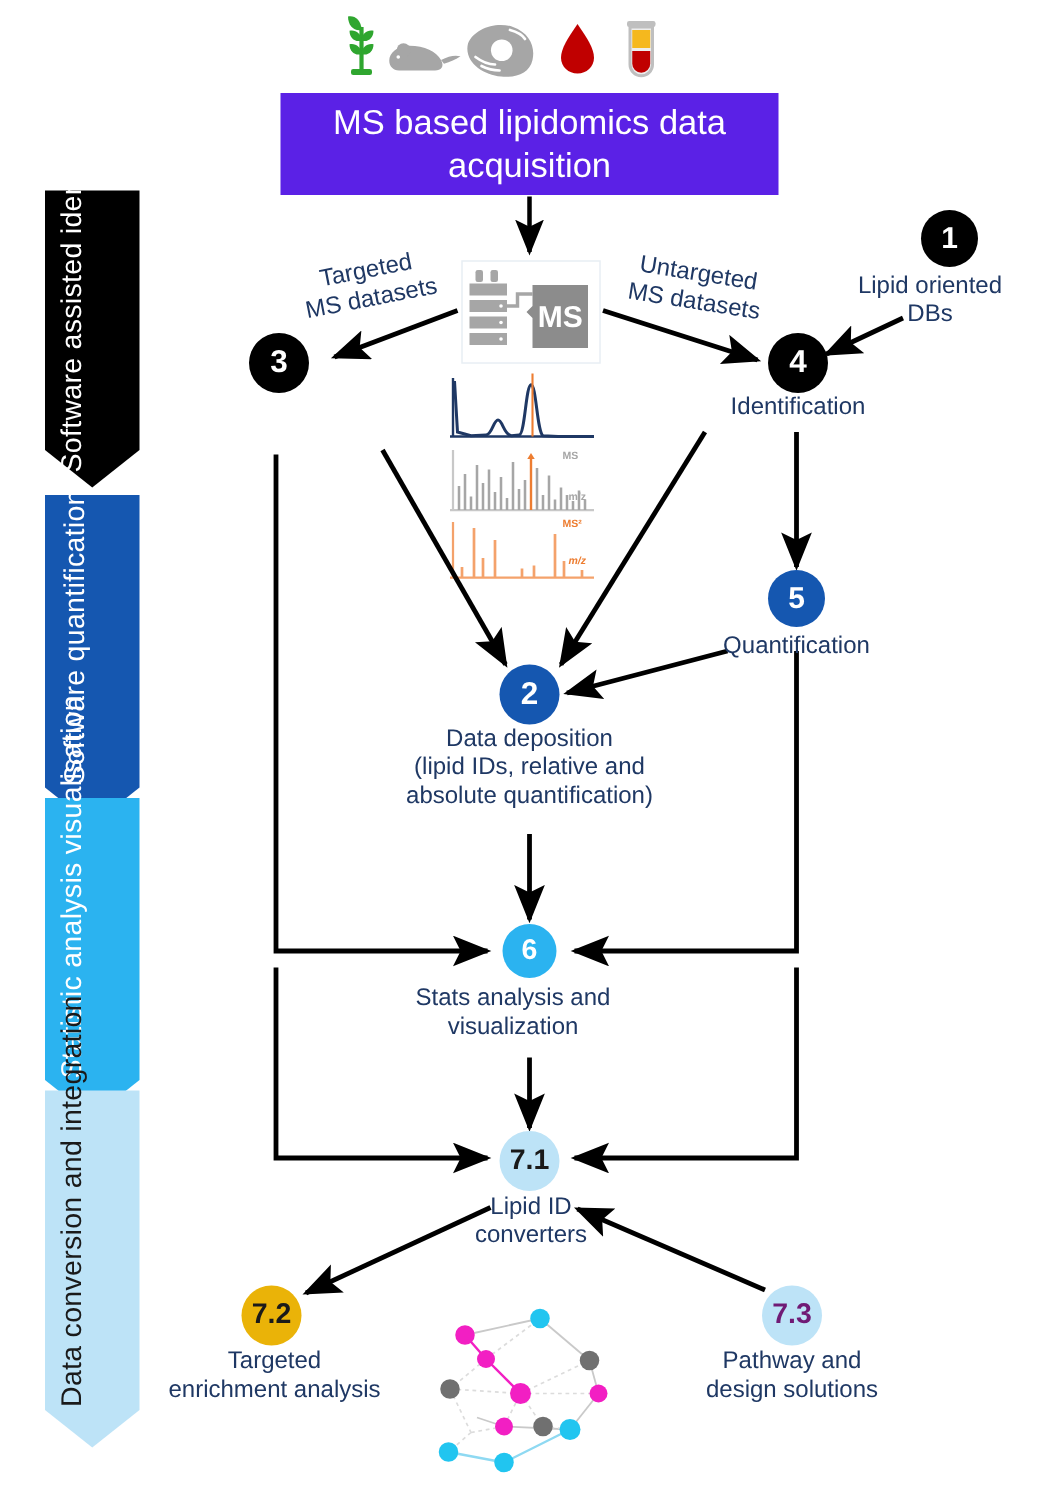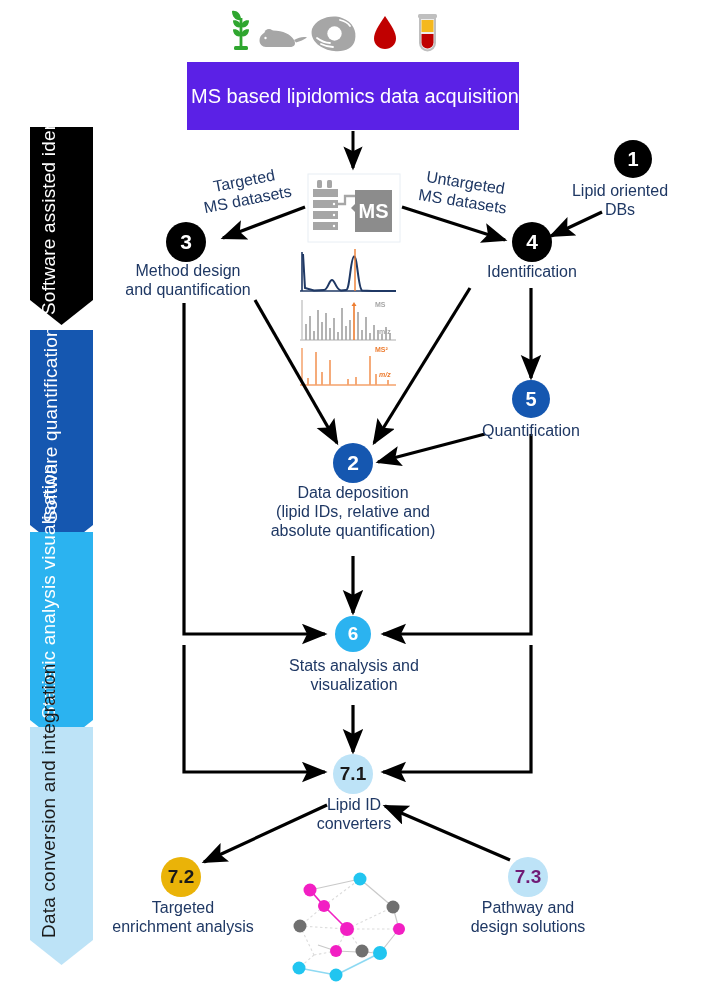--- a/index.html
+++ b/index.html
@@ -11,21 +11,21 @@
   .lbl{position:absolute;color:#1F3864;text-align:center;line-height:1.18;
        font-family:"Liberation Sans", sans-serif;}
   .node-num{position:absolute;display:flex;align-items:center;justify-content:center;
             border-radius:50%;font-weight:600;font-family:"Liberation Sans", sans-serif;}
 
   .sidebar-text{position:absolute;white-space:nowrap;
        writing-mode:vertical-rl;transform:rotate(180deg);
        font-family:"Liberation Sans", sans-serif;letter-spacing:.2px;}
 
   .hdr-box{position:absolute;display:flex;align-items:center;justify-content:flex-end;
-           text-align:center;color:#ffffff;font-size:20px;line-height:1.25;
+           text-align:center;color:#ffffff;font-size:23px;line-height:1.25;
            font-family:"Liberation Sans", sans-serif;}
   .spec-lbl{position:absolute;font-weight:bold;font-family:"Liberation Sans", sans-serif;}
 </style>
 </head>
 <body>
 
 <div id="stage">
 
   <svg id="canvas" viewBox="0 0 707 1000">
     <defs>
@@ -262,22 +262,20 @@
 
   <div class="node-num" style="left:614px;top:140px;width:38px;height:38px;background:#000000;color:#FFFFFF;font-size:20px;">
     <span>1</span>
   </div>
   <div class="lbl" style="left:555px;top:182px;width:130px;font-size:16px;white-space:pre-line;">Lipid oriented
 DBs</div>
 
   <div class="node-num" style="left:166px;top:222px;width:40px;height:40px;background:#000000;color:#FFFFFF;font-size:21px;">
     <span>3</span>
   </div>
-  <div class="lbl" style="left:114px;top:262px;width:148px;font-size:16px;white-space:pre-line;">Method design
-and quantification</div>
 
   <div class="node-num" style="left:512px;top:222px;width:40px;height:40px;background:#000000;color:#FFFFFF;font-size:21px;">
     <span>4</span>
   </div>
   <div class="lbl" style="left:462px;top:263px;width:140px;font-size:16px;white-space:pre-line;">Identification</div>
 
   <div class="node-num" style="left:512px;top:380px;width:38px;height:38px;background:#1557B0;color:#FFFFFF;font-size:20px;">
     <span>5</span>
   </div>
   <div class="lbl" style="left:471px;top:422px;width:120px;font-size:16px;white-space:pre-line;text-align:center;">Quantification</div>
@@ -285,21 +283,21 @@
   <div class="node-num" style="left:333px;top:443px;width:40px;height:40px;background:#1557B0;color:#FFFFFF;font-size:21px;">
     <span>2</span>
   </div>
   <div class="lbl" style="left:241px;top:484px;width:224px;font-size:16px;white-space:pre-line;">Data deposition
 (lipid IDs, relative and
 absolute quantification)</div>
 
   <div class="node-num" style="left:335px;top:616px;width:36px;height:36px;background:#2BB3F0;color:#FFFFFF;font-size:19px;">
     <span>6</span>
   </div>
-  <div class="lbl" style="left:264px;top:657px;width:180px;font-size:16px;white-space:pre-line;">Stats analysis and
+  <div class="lbl" style="left:252px;top:657px;width:180px;font-size:16px;white-space:pre-line;">Stats analysis and
 visualization</div>
 
   <div class="node-num" style="left:333px;top:754px;width:40px;height:40px;background:#BDE3F7;color:#1A1A1A;font-size:19px;">
     <span>7.1</span>
   </div>
   <div class="lbl" style="left:296px;top:796px;width:116px;font-size:16px;white-space:pre-line;">Lipid ID
 converters</div>
 
   <div class="node-num" style="left:161px;top:857px;width:40px;height:40px;background:#eab308;color:#1A1A1A;font-size:19px;">
     <span>7.2</span>

